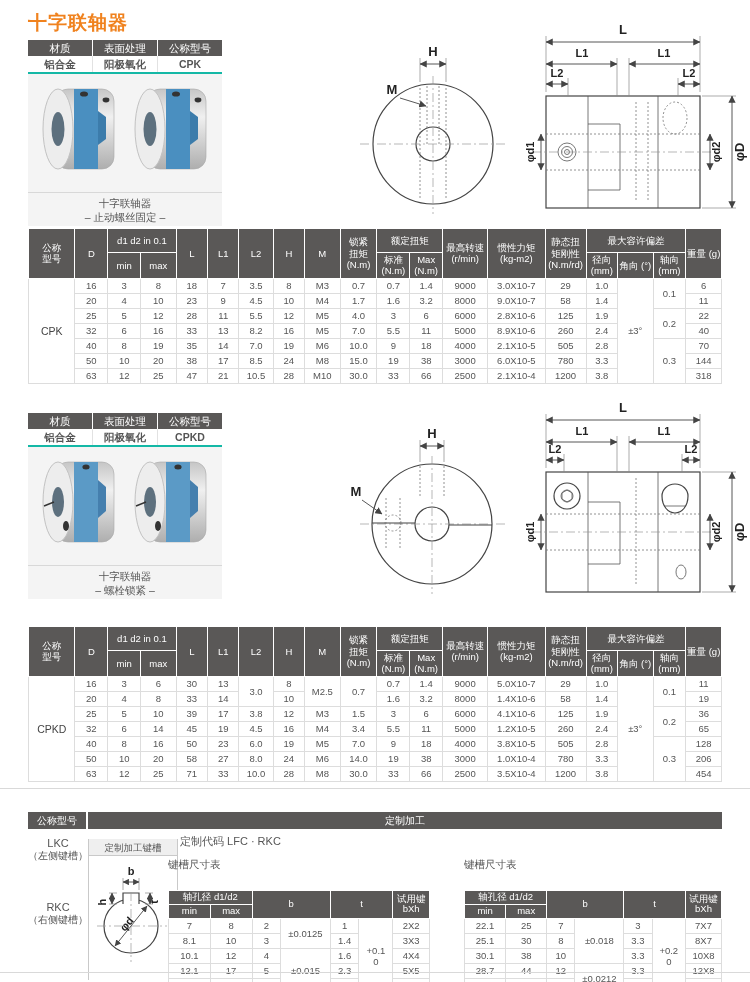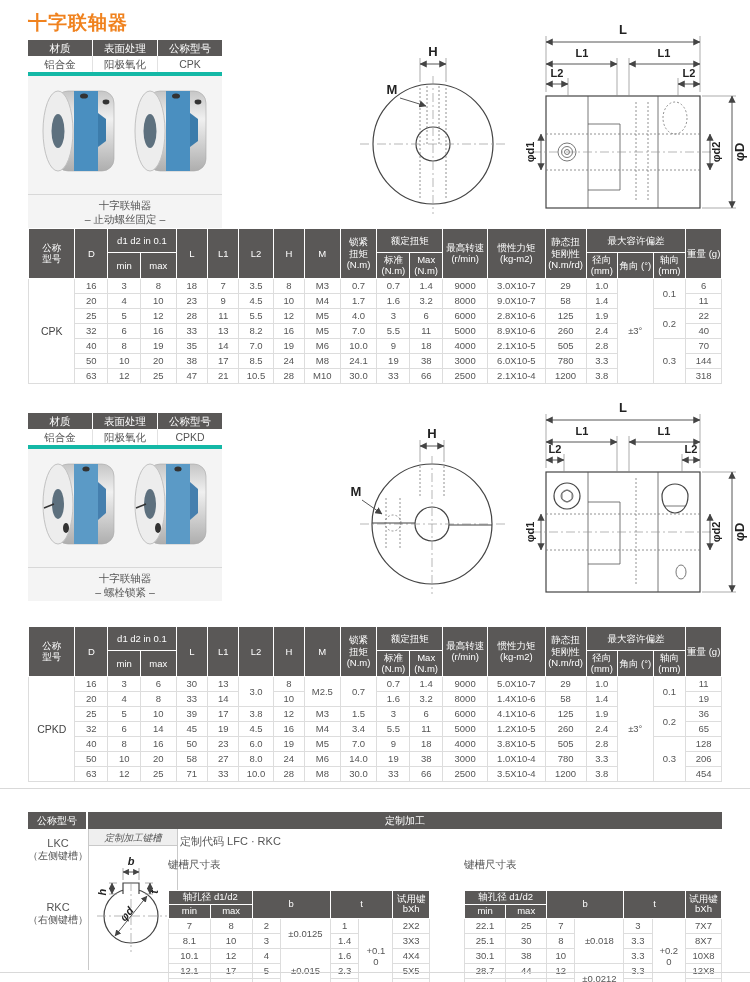--- a/index.html
+++ b/index.html
@@ -6,21 +6,21 @@
   body { background:#e9e9e9; font-family:"Liberation Sans","DejaVu Sans",sans-serif; }
   .page { position:relative; width:750px; height:982px; background:#fff; margin:0 auto; overflow:hidden; }
   .abs { position:absolute; }
   .page-title { font-size:19px; font-weight:bold; color:#f0821e; letter-spacing:1px; }
 
   
   .card { width:194px; }
   .spec-table { display:flex;align-items:flex-end; }
   .spec-table .sh { flex:1; background:#5a5857; color:#fff; font-size:10.5px; text-align:center; line-height:16px; height:16px; border-right:1px solid #fff; }
   .spec-table .sh:last-child { border-right:none; }
-  .spec-table2 { display:flex; border-bottom:4px solid #14b8a6; }
+  .spec-table2 { display:flex; border-bottom:2px solid #14b8a6;font-weight:bold; }
   .spec-table2 .sv { flex:1; background:#fff; color:#555; font-size:10.5px; text-align:center; line-height:16px; height:16px; border-right:1px solid #e2e2e2; }
   .spec-table2 .sv:last-child { border-right:none; }
   .photo-box { height:118px; background:#f4f4f4; display:flex; align-items:center; justify-content:center; }
   .caption-box { height:34px; background:#f4f4f4; border-top:1px solid #d8d8d8; text-align:center; color:#555; font-size:10.5px; padding-top:3px; line-height:14px; }
 
   
   table.dt { border-collapse:collapse; width:100%; table-layout:fixed; }
   table.dt th { background:#5a5857; color:#fff; font-weight:normal; font-size:9.5px; line-height:1.2; border:1px solid #fff; padding:1px 0; text-align:center; white-space:pre-line; }
   table.dt td { border:1px solid #ddd; color:#555; font-size:9.5px; text-align:center; padding:1.5px 0; white-space:pre-line; background:#fff; }
   table.dt tr { height:15px; }
@@ -332,21 +332,21 @@
           </tr>
           <tr>
             <td>50</td>
             <td>10</td>
             <td>20</td>
             <td>38</td>
             <td>17</td>
             <td>8.5</td>
             <td>24</td>
             <td>M8</td>
-            <td>24.1</td>
+            <td>15.0</td>
             <td>19</td>
             <td>38</td>
             <td>3000</td>
             <td>6.0X10-5</td>
             <td>780</td>
             <td>3.3</td>
             <td>144</td>
           </tr>
           <tr>
             <td>63</td>
@@ -689,21 +689,21 @@
 
     <div class="abs side-label" style="left:0; top:24px;">
       <div class="main">LKC</div>
       <div class="sub">（左侧键槽）</div>
     </div>
     <div class="abs side-label" style="left:0; top:88px;">
       <div class="main">RKC</div>
       <div class="sub">（右侧键槽）</div>
     </div>
 
-    <div class="abs mid-col" style="left:60px; top:17px; height:141px;font-style:italic;">
+    <div class="abs mid-col" style="left:60px; top:27px; height:141px;">
       <div class="hd">定制加工键槽</div>
       <svg width="88" height="118" viewBox="0 0 88 118" style="display:block; margin:2px auto 0;">
         <defs>
           <marker id="aK" viewBox="0 0 8 8" refX="7.5" refY="4" markerWidth="7" markerHeight="7" orient="auto-start-reverse">
             <path d="M0,0 L8,4 L0,8 z" fill="#444"></path>
           </marker>
         </defs>
         <circle cx="42" cy="68" r="27" class="body-line"></circle>
         <rect x="34" y="35" width="16" height="11" fill="#fff"></rect>
         <path d="M34,46 v-11 h16 v11" class="body-line"></path>

